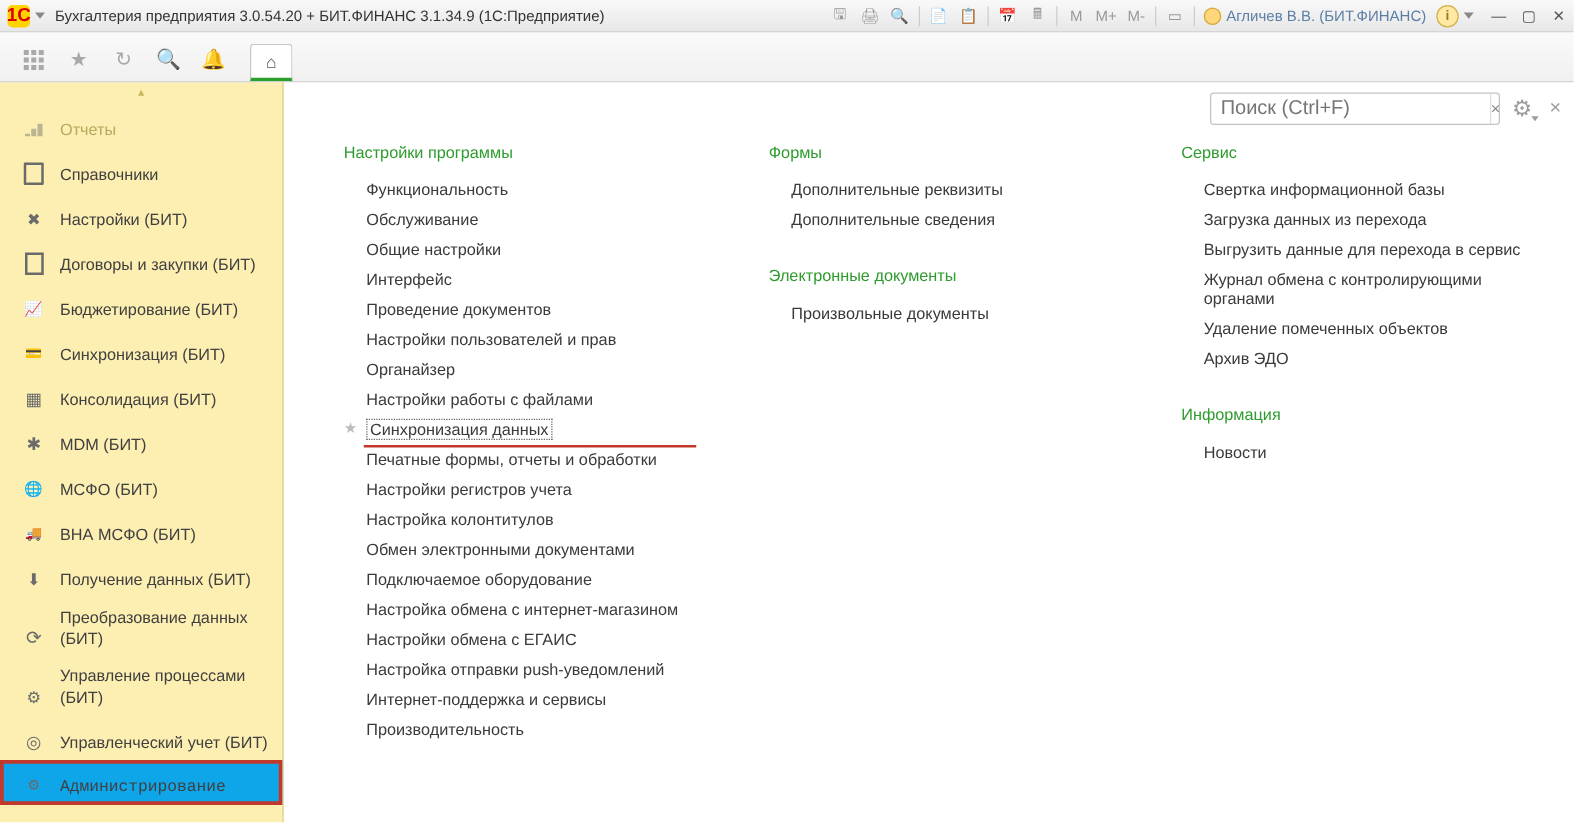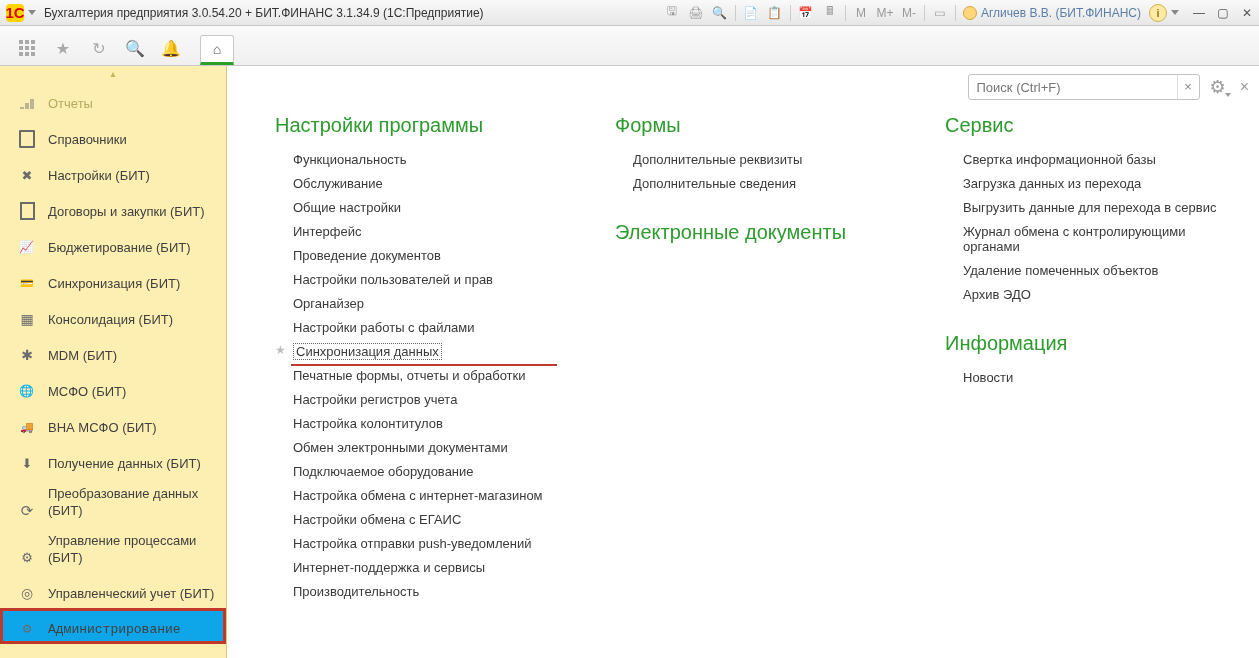--- a/index.html
+++ b/index.html
@@ -135,35 +135,35 @@
     position:absolute; top:8px; right:16px;
     display:flex; align-items:center; gap:10px;
   }
   .searchbox {
     display:flex; align-items:center;
     border:1px solid #c3c3c3; border-radius:3px;
     height:26px; width:232px; background:#fff;
   }
   .searchbox input {
     flex:1; border:none; outline:none; padding:0 8px;
-    font-size:13px; color:#888; background:transparent;
+    font-size:16px; color:#888; background:transparent;
   }
   .searchbox .clear { width:22px; text-align:center; color:#888; border-left:1px solid #ddd; height:100%; line-height:24px;}
   .gear { color:#9c9c9c; font-size:18px; position:relative;}
   .gear::after { content:""; position:absolute; right:-5px; bottom:1px; border-left:3px solid transparent; border-right:3px solid transparent; border-top:4px solid #9c9c9c;}
   .closex { color:#9c9c9c; font-size:16px; margin-left:4px;}
 
   .cols {
     display:flex; gap:40px;
     padding:48px 20px 20px 48px;
   }
   .col { width:290px; }
   .col.wide { width:300px; }
   h2.sect {
-    color:#2e9b2e; font-weight:normal; font-size:20px;
+    color:#2e9b2e; font-weight:normal; font-size:13px;
     margin:0 0 10px 0;
   }
   h2.sect.mt { margin-top:26px; }
   .linklist { margin:0; padding:0; list-style:none;}
   .linklist li {
     padding:4.5px 0 4.5px 18px;
     color:#3a3a3a; font-size:13px; position:relative;
   }
   .linklist li.hl a {
     border:1px dotted #666; padding:0 2px;
@@ -336,20 +336,23 @@
             <li>Производительность</li>
           </ul>
       </div>
       <div class="col">
         <h2 class="sect">Формы</h2>
         <ul class="linklist" id="col2a">
             <li>Дополнительные реквизиты</li>
             <li>Дополнительные сведения</li>
           </ul>
         <h2 class="sect mt">Электронные документы</h2>
+        <ul class="linklist" id="col2b">
+            <li>Произвольные документы</li>
+          </ul>
       </div>
       <div class="col wide">
         <h2 class="sect">Сервис</h2>
         <ul class="linklist" id="col3a">
             <li>Свертка информационной базы</li>
             <li>Загрузка данных из перехода</li>
             <li>Выгрузить данные для перехода в сервис</li>
             <li>Журнал обмена с контролирующими органами</li>
             <li>Удаление помеченных объектов</li>
             <li>Архив ЭДО</li>

